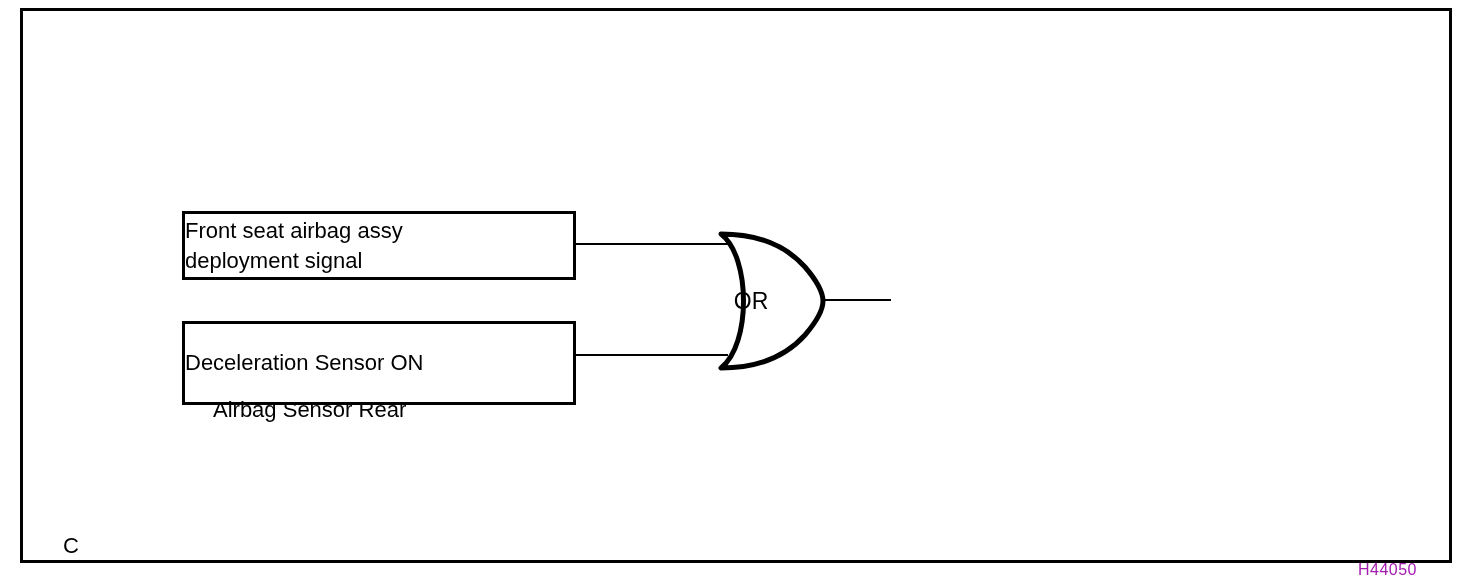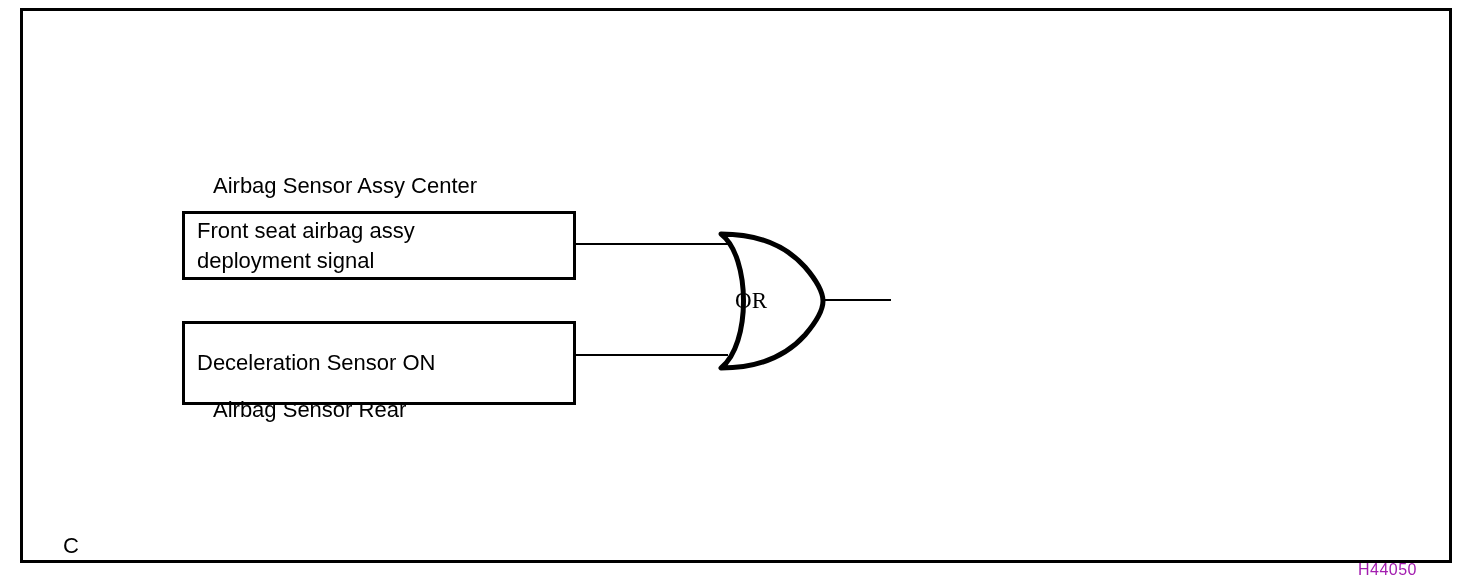--- a/index.html
+++ b/index.html
@@ -30,21 +30,21 @@
 
   .blk {
     position: absolute;
     border: 3px solid #000000;
     box-sizing: border-box;
     background: #ffffff;
     display: flex;
     align-items: center;
   }
   .blk-text {
-    padding-left: 12px;
+    padding-left: 0;
     font-size: 22px;
     color: #000000;
     line-height: 1.32;
     white-space: pre-line;
   }
 
   #box-front-seat {
     left: 159px;
     top: 200px;
     width: 394px;
@@ -114,21 +114,20 @@
     width: 118px;
     height: 148px;
     display: flex;
     align-items: center;
     justify-content: center;
     padding-left: 28px;
     box-sizing: border-box;
     font-size: 23px;
     color: #000000;
     pointer-events: none;
-    font-family: Liberation Serif, serif;
   }
 
   #corner-letter {
     position: absolute;
     left: 40px;
     top: 522px;
     font-size: 22px;
     color: #000000;
   }
   #figure-code {
@@ -139,21 +138,20 @@
     color: #a21caf;
     letter-spacing: 0.5px;
   }
 </style>
 </head>
 <body>
 
 <div id="page">
   <div id="outer-frame">
 
-    <div class="caption" id="caption-center">Airbag Sensor Assy Center</div>
 
     <div class="blk" id="box-front-seat">
       <div class="blk-text">Front seat airbag assy
 deployment signal</div>
     </div>
 
     <div class="blk" id="box-decel">
       <div class="blk-text">Deceleration Sensor ON</div>
     </div>
 

